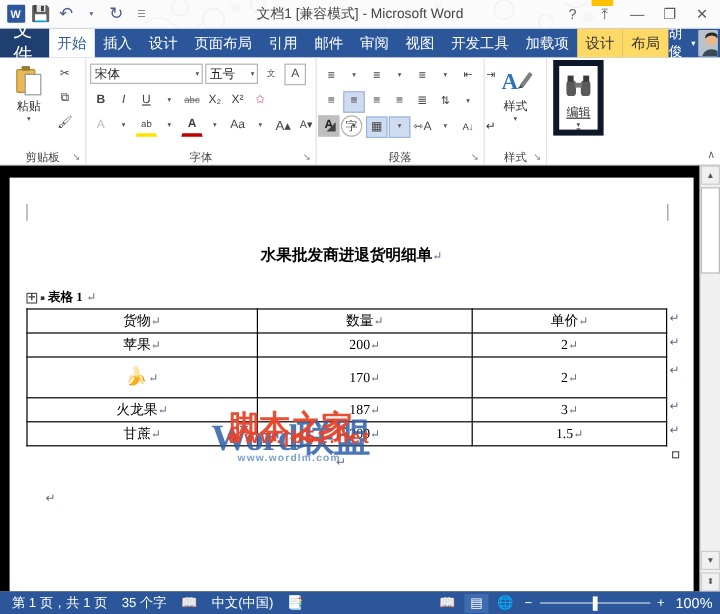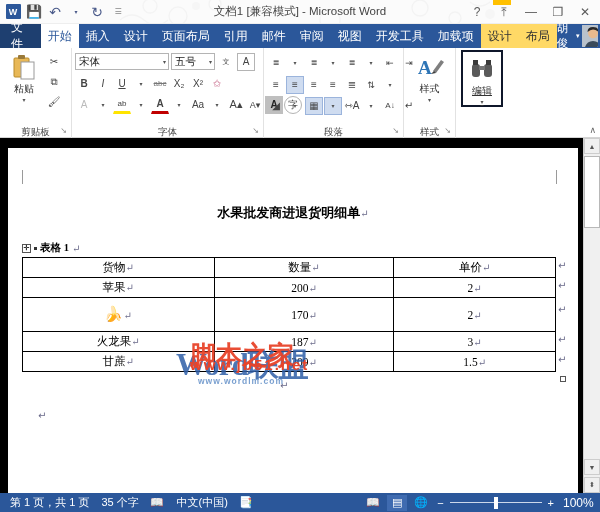--- a/index.html
+++ b/index.html
@@ -51,21 +51,21 @@
   }
 
   
   .tabrow{
     position:absolute; top:24px; left:0; width:600px; height:24px;
     background:#2b579a; display:flex; align-items:stretch;
     font-size:12px;
   }
   .tab-file{
     background:#1e3f70; color:#fff; padding:0 11px;
-    display:flex;align-items:center; font-size:12px;
+    display:flex;align-items:center; font-size:16px;
   }
   .tab{
     padding:0 7px; display:flex; align-items:center; color:#fff;
     white-space:nowrap; font-size:12px;
   }
   .tab.active{ background:#fff; color:#2b579a; }
   .tab.ctx{ background:#ffd966; color:#333; }
   .tabrow-right{
     margin-left:auto; display:flex; align-items:center; gap:2px;
     color:#fff; font-size:11.5px; padding-right:2px;
@@ -436,21 +436,21 @@
         </div>
       </div>
       <div class="rgroup-label">
         <span>样式</span>
         <span class="dlg">↘</span>
       </div>
     </div>
 
     <div class="rgroup rg-edit">
       <div class="rgroup-body" style="justify-content:center;">
-        <div class="bigbtn" style="border:2px solid #0f172a;text-decoration:underline;">
+        <div class="bigbtn" style="border:5px solid #0f172a;text-decoration:underline;">
           <span class="bigicon">
             <svg width="24" height="22" viewBox="0 0 24 22">
               <rect x="2" y="6" width="8" height="13" rx="3" fill="#5a5a5a"></rect>
               <rect x="14" y="6" width="8" height="13" rx="3" fill="#5a5a5a"></rect>
               <rect x="9" y="8" width="6" height="4" fill="#777"></rect>
               <rect x="3" y="2" width="5" height="5" fill="#3a3a3a"></rect>
               <rect x="16" y="2" width="5" height="5" fill="#3a3a3a"></rect>
             </svg>
           </span>
           <span>编辑</span>

